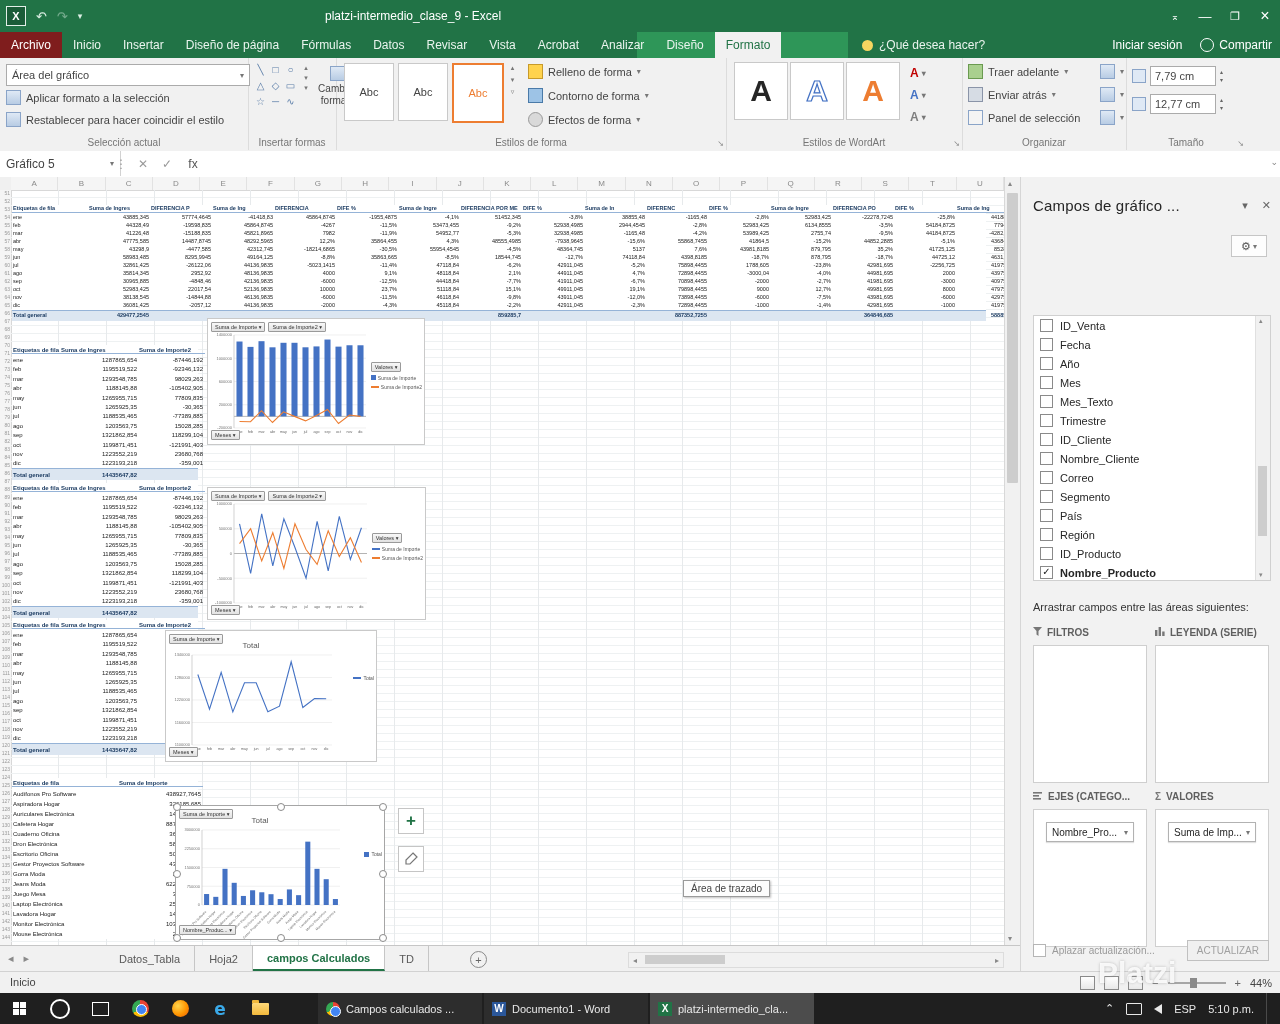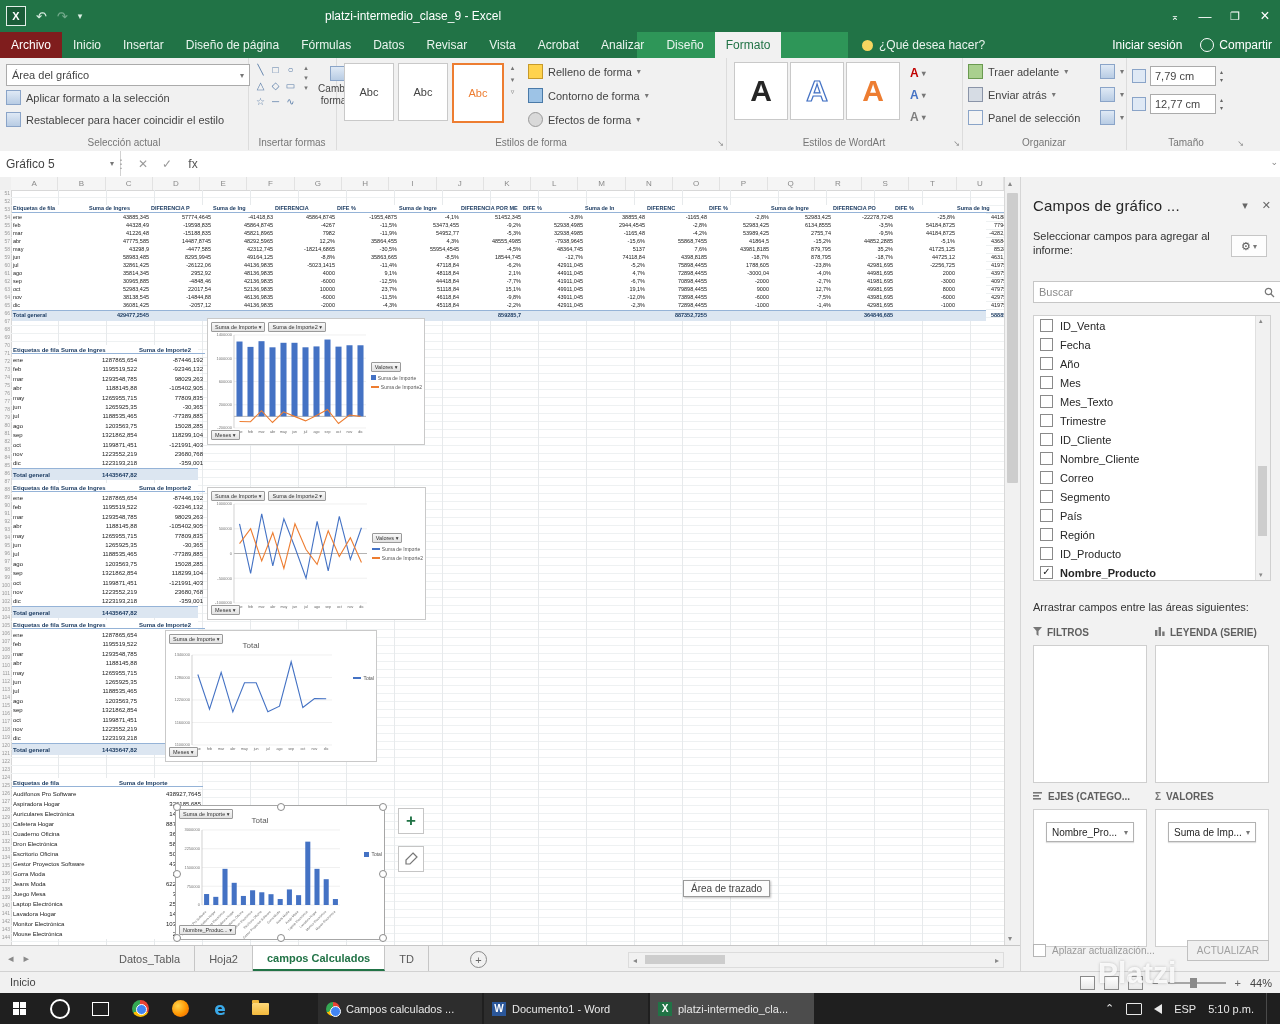--- a/index.html
+++ b/index.html
@@ -1252,32 +1252,24 @@
     <div class="vthumb" style="top:16px;height:290px"></div>
     <span style="position:abs olute;position:absolute;left:3px;bottom:2px">▾</span>
   </div>
 
   <div class="pane">
     <div class="ptitle">Campos de gráfico ...</div>
     <div class="ptools">
       <span>▾</span>
       <span>✕</span>
     </div>
-    <div class="psub">Seleccionar campos para agregar al informe:</div>
     <div class="gearbtn">
         <span>⚙</span>
         <span class="dd">▾</span>
       </div>
-    <div class="searchbox">
-      <span>Buscar</span>
-      <svg width="11" height="11" viewBox="0 0 11 11">
-        <circle cx="4.5" cy="4.5" r="3.2" fill="none" stroke="#777" stroke-width="1.2"></circle>
-        <line x1="7" y1="7" x2="10" y2="10" stroke="#777" stroke-width="1.2"></line>
-      </svg>
-    </div>
     <div class="fieldlist" id="field-list">
         <div class="fitem">
           <span class="fcheck"></span>
           <span class="flabel">ID_Venta</span>
         </div>
         <div class="fitem">
           <span class="fcheck"></span>
           <span class="flabel">Fecha</span>
         </div>
         <div class="fitem">

